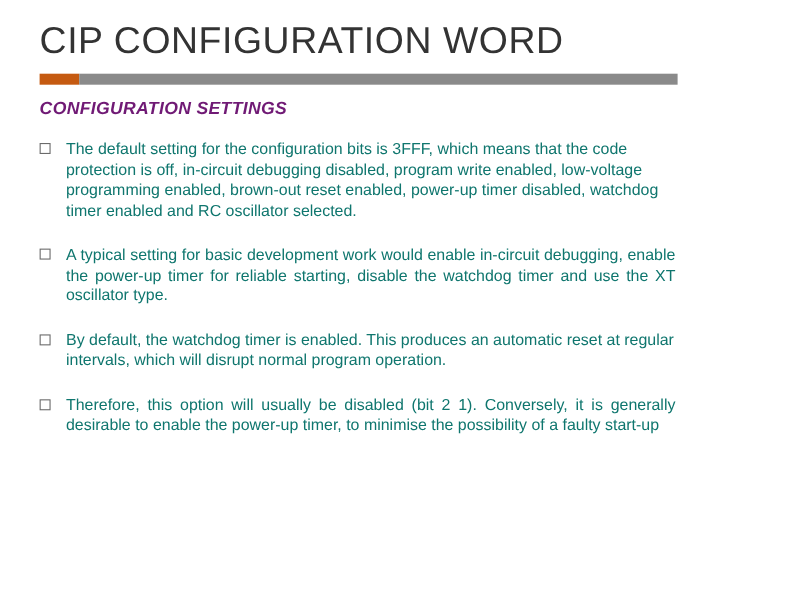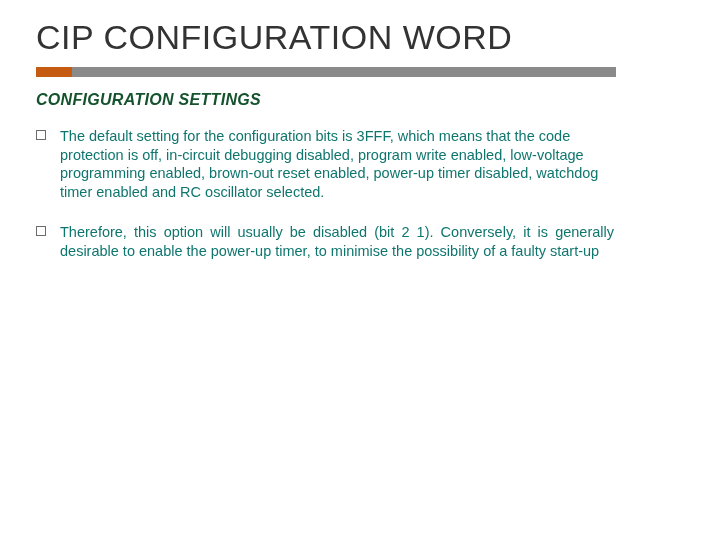--- a/index.html
+++ b/index.html
@@ -2,21 +2,21 @@
 <html><head>
 <meta charset="utf-8">
 <style>
   * { margin: 0; padding: 0; box-sizing: border-box; }
   html, body { width: 720px; height: 540px; background: #fff; font-family: Arial, Helvetica, sans-serif; color: #222; }
   .slide { width: 652px; height: 540px; position: relative; padding: 18px 36px 20px 36px; }
   .title { font-size: 34px; letter-spacing: 0.5px; font-weight: 400; color: #333; margin-bottom: 10px; }
   .title-bar { width: 100%; height: 10px; display: flex; margin-bottom: 14px; }
   .bar-accent { width: 36px; height: 10px; background: #c55a11; }
   .bar-rest { flex: 1; height: 10px; background: #8a8a8a; }
-  .subheading { font-size: 16px; font-weight: 700; font-style: italic; color: #14532d; margin: 4px 0 18px 0; letter-spacing: 0.3px; }
+  .subheading { font-size: 16px; font-weight: 700; font-style: italic; color: #701a75; margin: 4px 0 18px 0; letter-spacing: 0.3px; }
   .bullets { list-style: none; padding: 0 2px 0 0; }
   .bullets li { display: flex; align-items: flex-start; margin-bottom: 22px; font-size: 14.5px; line-height: 1.28; color: #0f766e; }
   .bullet-box { width: 10px; height: 10px; border: 1.4px solid #6b6b6b; margin-top: 3px; margin-right: 14px; flex: 0 0 auto; }
   .bullet-text { flex: 1; }
   .justify { text-align: justify; text-justify: inter-word; }
 </style>
 </head>
 <body>
 
 <div class="slide">
@@ -26,16 +26,24 @@
     <div class="bar-rest"></div>
   </div>
   <div class="subheading">CONFIGURATION SETTINGS</div>
   <ul class="bullets">
     <li>
       <span class="bullet-box"></span>
       <span class="bullet-text">The default setting for the configuration bits is 3FFF, which means that the code protection is off, in-circuit debugging disabled, program write enabled, low-voltage programming enabled, brown-out reset enabled, power-up timer disabled, watchdog timer enabled and RC oscillator selected.</span>
     </li>
     <li>
       <span class="bullet-box"></span>
+      <span class="bullet-text justify">A typical setting for basic development work would enable in-circuit debugging, enable the power-up timer for reliable starting, disable the watchdog timer and use the XT oscillator type.</span>
+    </li>
+    <li>
+      <span class="bullet-box"></span>
+      <span class="bullet-text">By default, the watchdog timer is enabled. This produces an automatic reset at regular intervals, which will disrupt normal program operation.</span>
+    </li>
+    <li>
+      <span class="bullet-box"></span>
       <span class="bullet-text justify">Therefore, this option will usually be disabled (bit 2  1). Conversely, it is generally desirable to enable the power-up timer, to minimise the possibility of a faulty start-up</span>
     </li>
   </ul>
 </div>
 
 </body></html>

